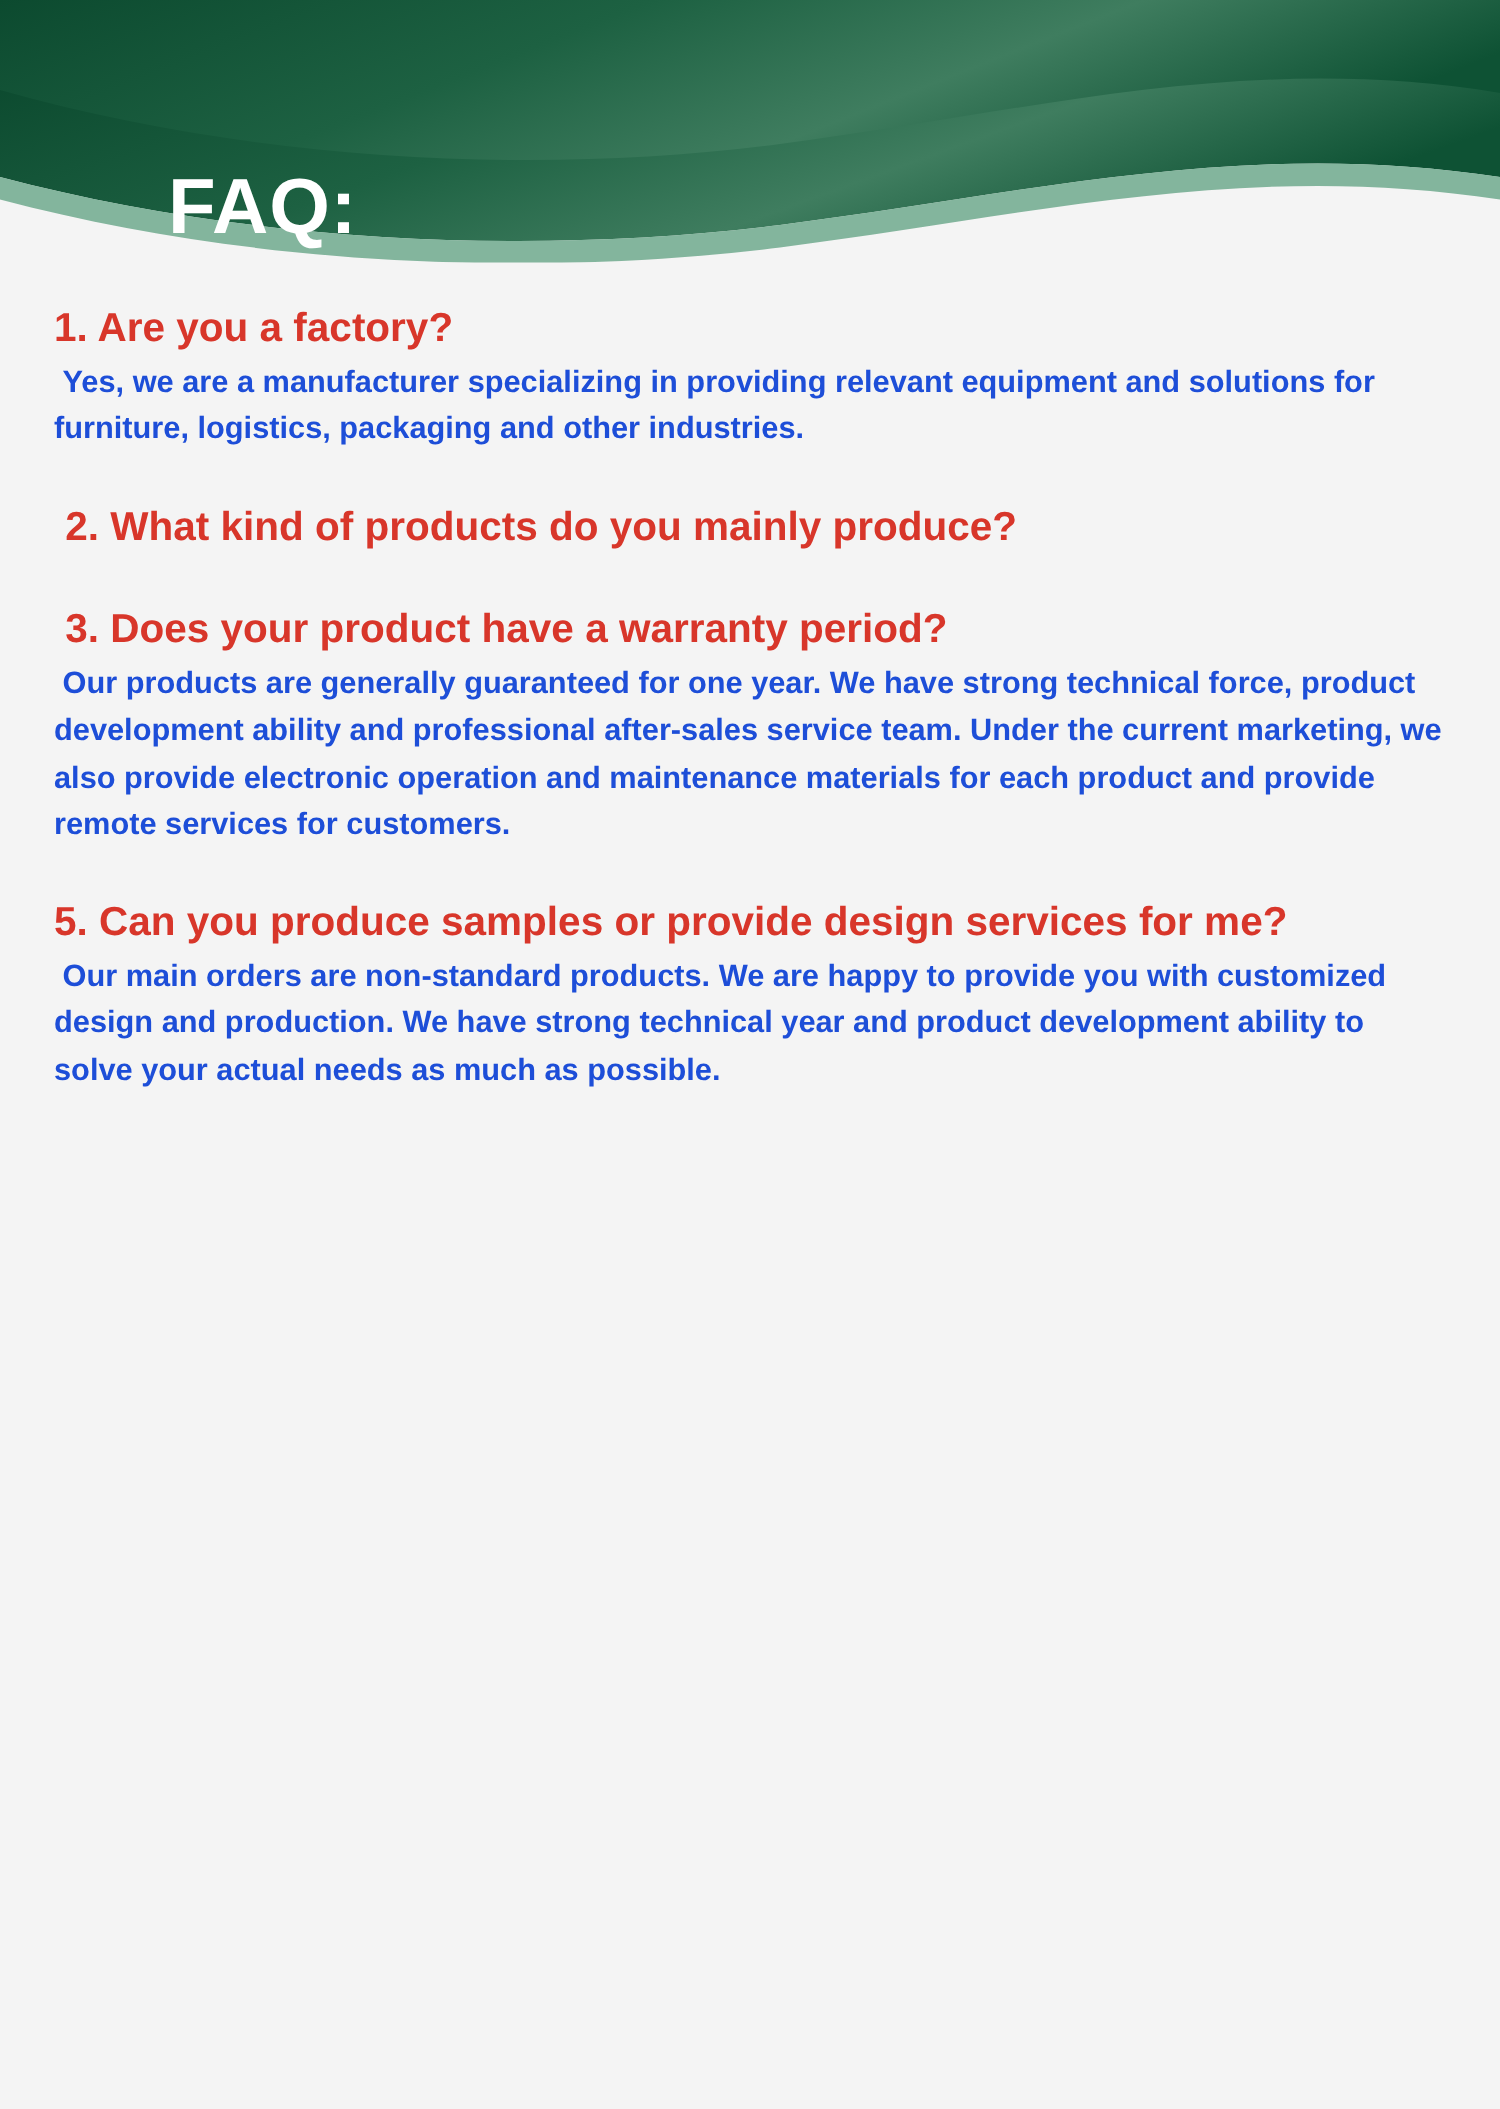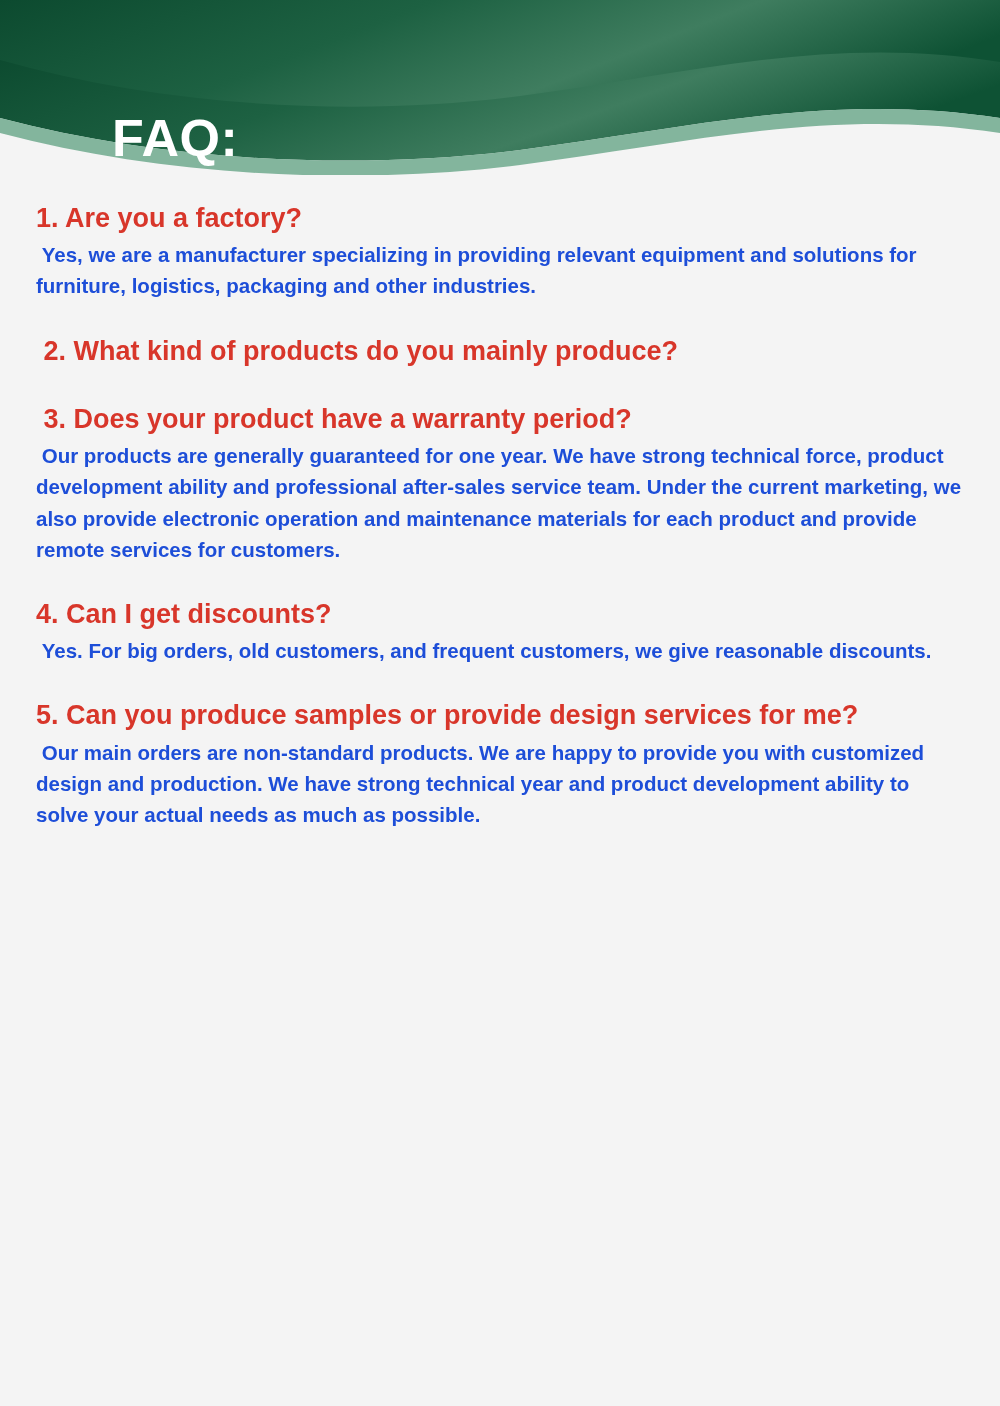--- a/index.html
+++ b/index.html
@@ -102,24 +102,20 @@
 
   <div class="faq-item">
     <p class="faq-q"> 2. What kind of products do you mainly produce?</p>
   </div>
 
   <div class="faq-item">
     <p class="faq-q"> 3. Does your product have a warranty period?</p>
     <p class="faq-a"> Our products are generally guaranteed for one year. We have strong technical force, product development ability and professional after-sales service team. Under the current marketing, we also provide electronic operation and maintenance materials for each product and provide remote services for customers.</p>
   </div>
 
-  <div class="faq-item">
-    <p class="faq-q">4. Can I get discounts?</p>
-    <p class="faq-a"> Yes. For big orders, old customers, and frequent customers, we give reasonable discounts.</p>
-  </div>
 
   <div class="faq-item">
     <p class="faq-q">5. Can you produce samples or provide design services for me?</p>
     <p class="faq-a"> Our main orders are non-standard products. We are happy to provide you with customized design and production. We have strong technical year and product development ability to solve your actual needs as much as possible.</p>
   </div>
 
 
 </div>
 
 </body></html>

